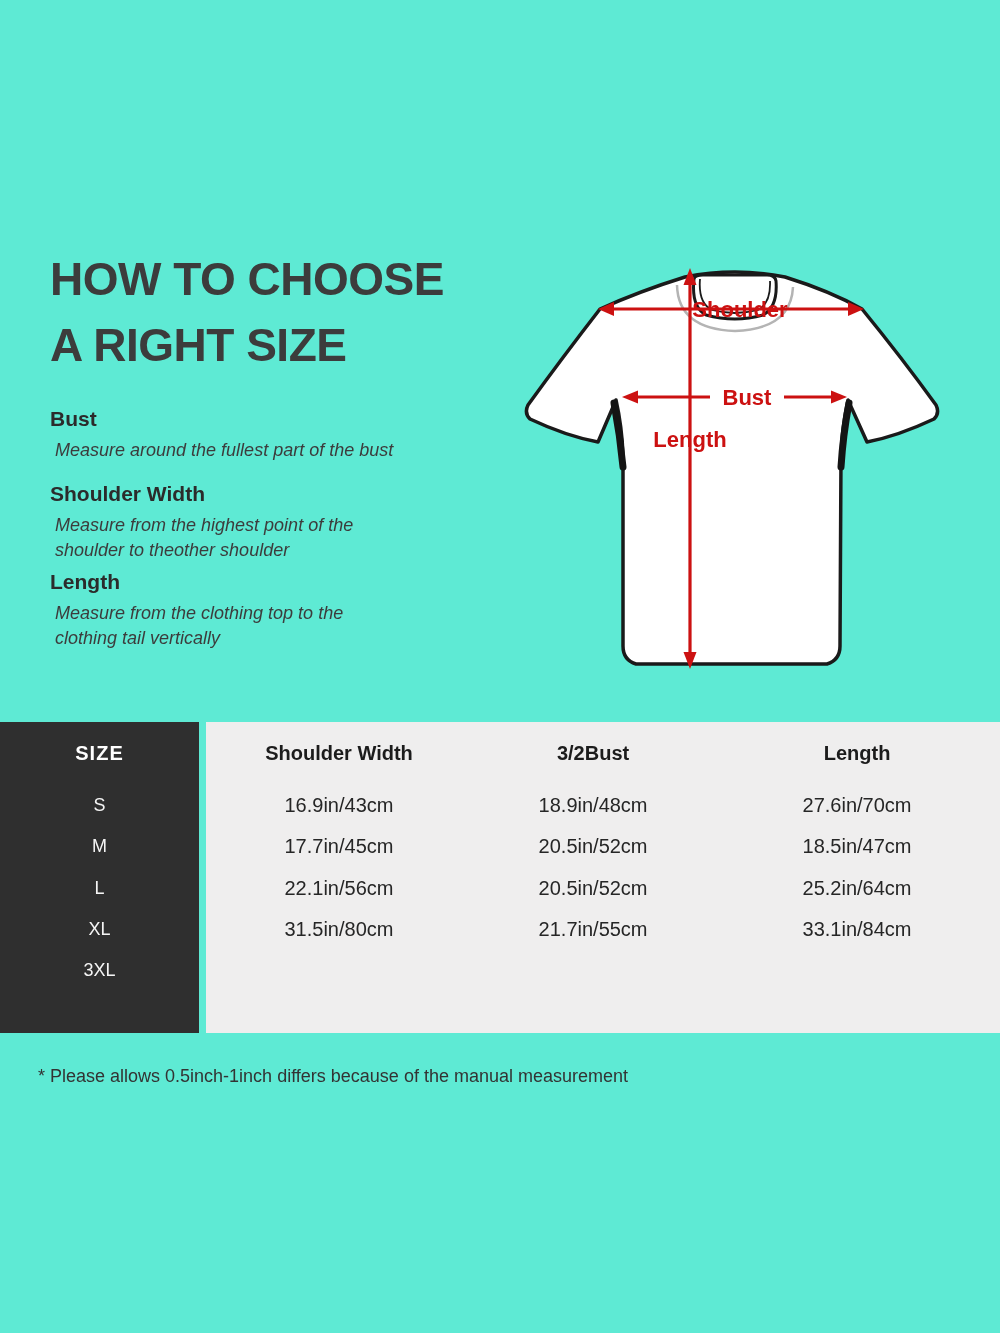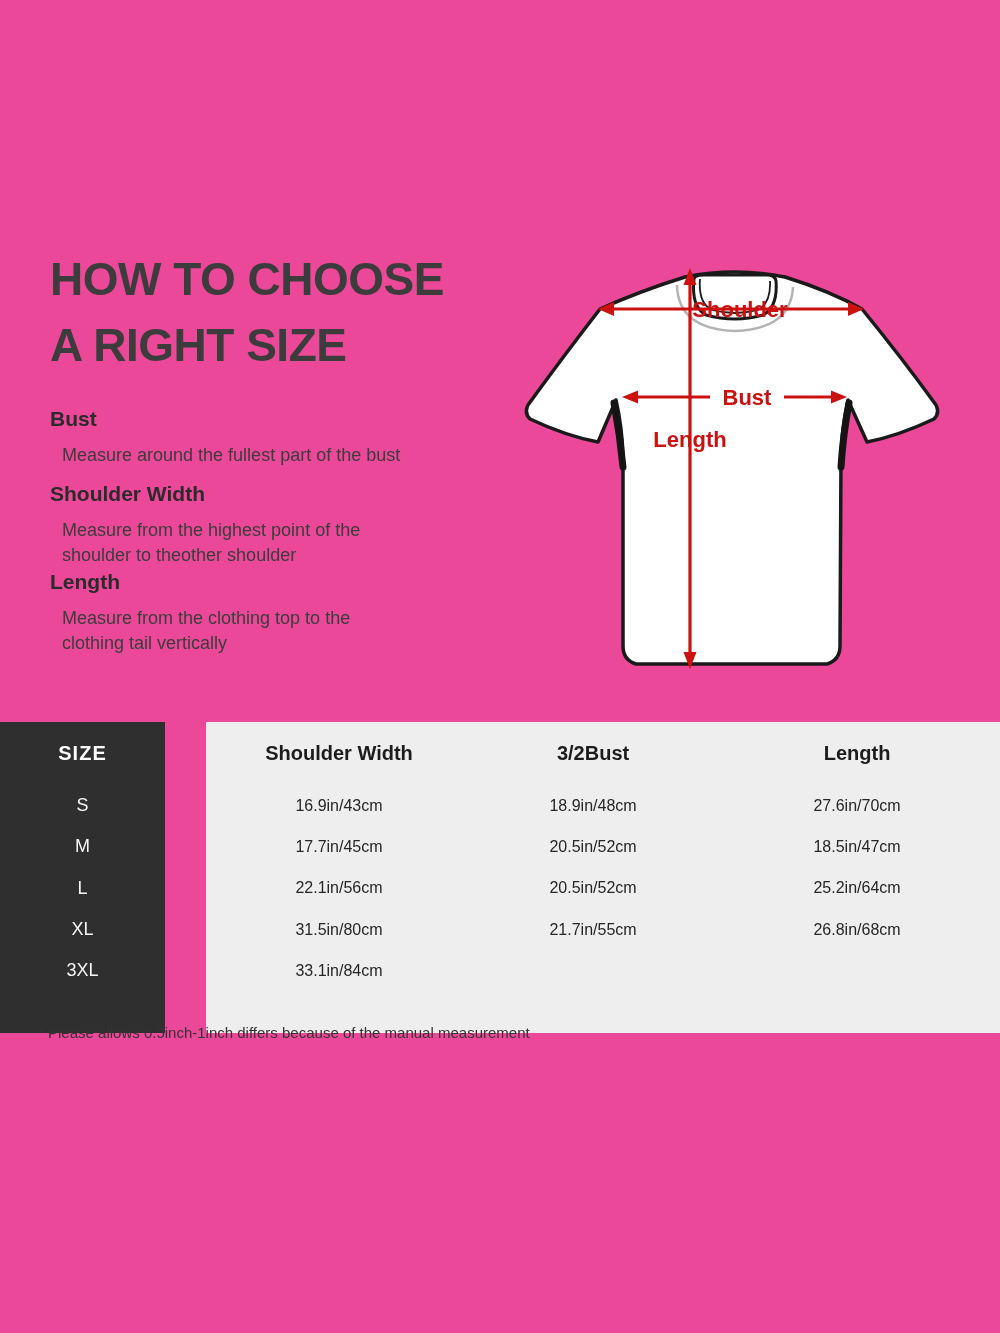--- a/index.html
+++ b/index.html
@@ -1,54 +1,54 @@
 <!DOCTYPE html>
 <html><head>
 <meta charset="utf-8">
 <style>
   html,body{margin:0;padding:0;background:#ffffff;}
   .page{
-    position:relative;width:1000px;height:1333px;background:#ec4899;
+    position:relative;width:1000px;height:1333px;background:#5eead4;
     font-family:"Liberation Sans","DejaVu Sans",sans-serif;overflow:hidden;
   }
   
   .title{
     position:absolute;left:50px;top:246px;
     font-size:46px;line-height:66px;font-weight:700;color:#3c3c3c;letter-spacing:-0.5px;
   }
   
   .sec{position:absolute;left:50px;width:400px;}
   .sec-bust{top:407px;}
   .sec-shoulder{top:482px;}
   .sec-length{top:570px;}
   .sec h3{margin:0 0 7px 0;font-size:21px;font-weight:700;color:#2b2b2b;}
-  .sec p{margin:12px;font-size:18px;line-height:25px;color:#3c3c3c;white-space:pre-line;}
+  .sec p{margin:5px;font-size:18px;line-height:25px;color:#3c3c3c;white-space:pre-line;font-style:italic;}
   
   .diagram{position:absolute;left:510px;top:255px;width:490px;height:430px;}
   .diagram text{font-family:"Liberation Sans","DejaVu Sans",sans-serif;font-weight:700;font-size:22px;}
   
   .size-table{position:absolute;left:0;top:722px;width:1000px;height:311px;}
   .size-col{
-    position:absolute;left:0;top:0;width:165px;height:311px;background:#2f2f2f;
+    position:absolute;left:0;top:0;width:199px;height:311px;background:#2f2f2f;
     display:grid;grid-template-rows:63px repeat(6,1fr);
   }
   .size-col .hdr{display:flex;align-items:center;justify-content:center;
     color:#ffffff;font-weight:700;font-size:20px;letter-spacing:1px;}
   .size-col .size-cell{display:flex;align-items:center;justify-content:center;
     color:#f5f5f5;font-size:18px;}
   .data-area{
     position:absolute;left:206px;top:0;width:794px;height:311px;background:#efeeee;
     display:grid;grid-template-columns:33.5% 30.5% 36%;grid-template-rows:63px repeat(6,1fr);
   }
   .data-area .hdr{display:flex;align-items:center;justify-content:center;
     font-weight:700;font-size:20px;color:#1c1c1c;}
   .data-area .cell{display:flex;align-items:center;justify-content:center;
-    font-size:16px;color:#262626;}
+    font-size:20px;color:#262626;}
   
-  .footnote{position:absolute;left:38px;top:1024px;font-size:15px;color:#333333;}
+  .footnote{position:absolute;left:38px;top:1066px;font-size:18px;color:#333333;}
 </style>
 </head>
 <body>
 
 <div class="page">
 
   <div class="title">
     <div>HOW TO CHOOSE</div>
     <div>A RIGHT SIZE</div>
   </div>
@@ -130,20 +130,19 @@
 
       <div class="cell">18.5in/47cm</div>
       <div class="cell">22.1in/56cm</div>
 
 
       <div class="cell">20.5in/52cm</div>
       <div class="cell">25.2in/64cm</div>
       <div class="cell">31.5in/80cm</div>
 
       <div class="cell">21.7in/55cm</div>
-      <div class="cell">26.8in/68cm</div>
       <div class="cell">33.1in/84cm</div>
     </div>
   </div>
 
   <div class="footnote">* Please allows 0.5inch-1inch differs because of the  manual measurement</div>
 
 </div>
 
 </body></html>

